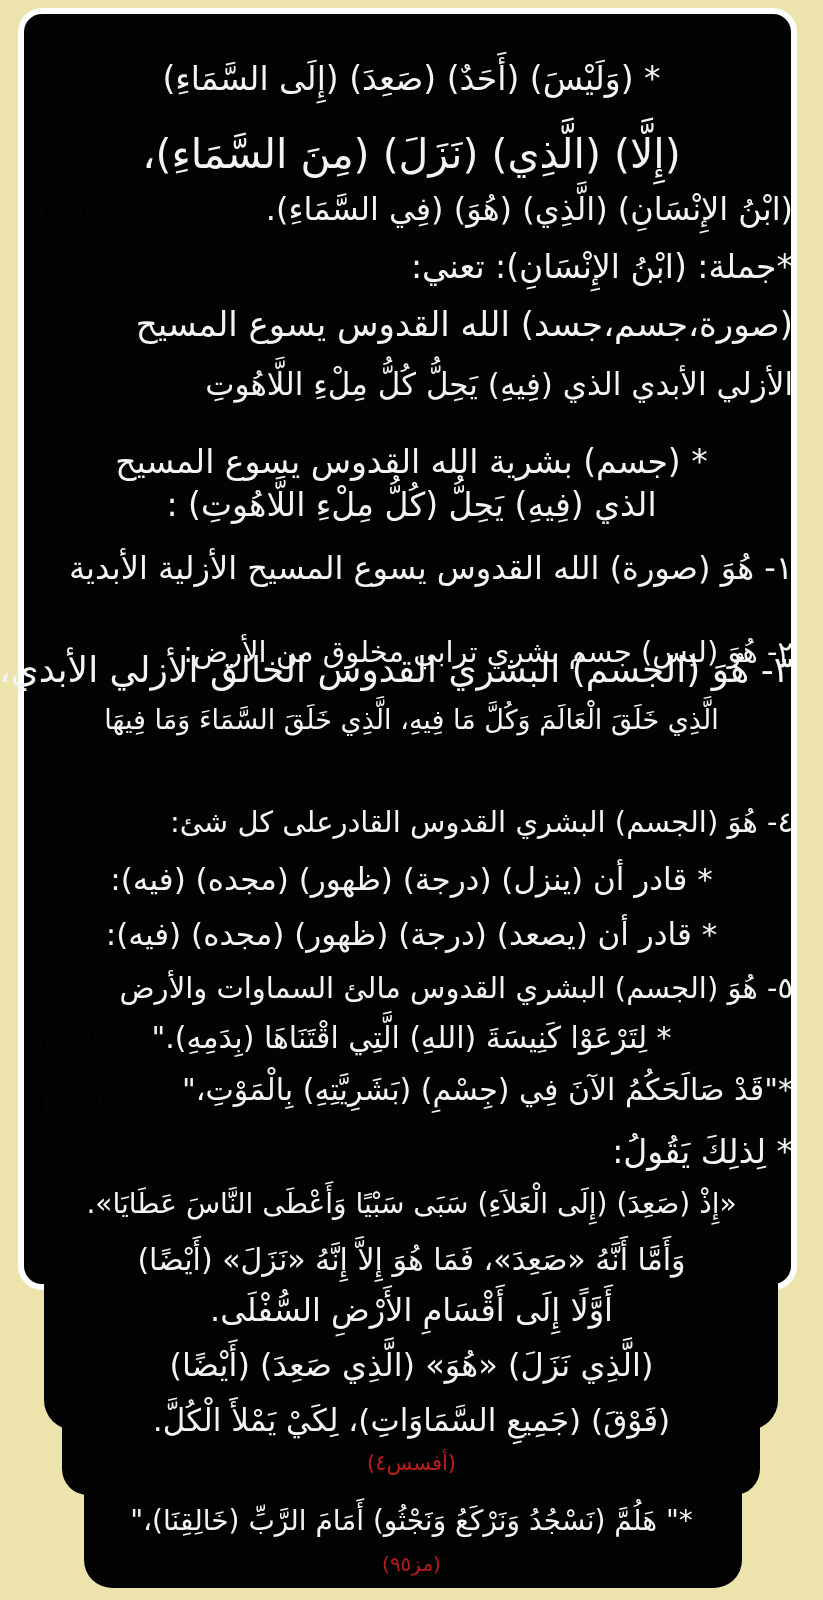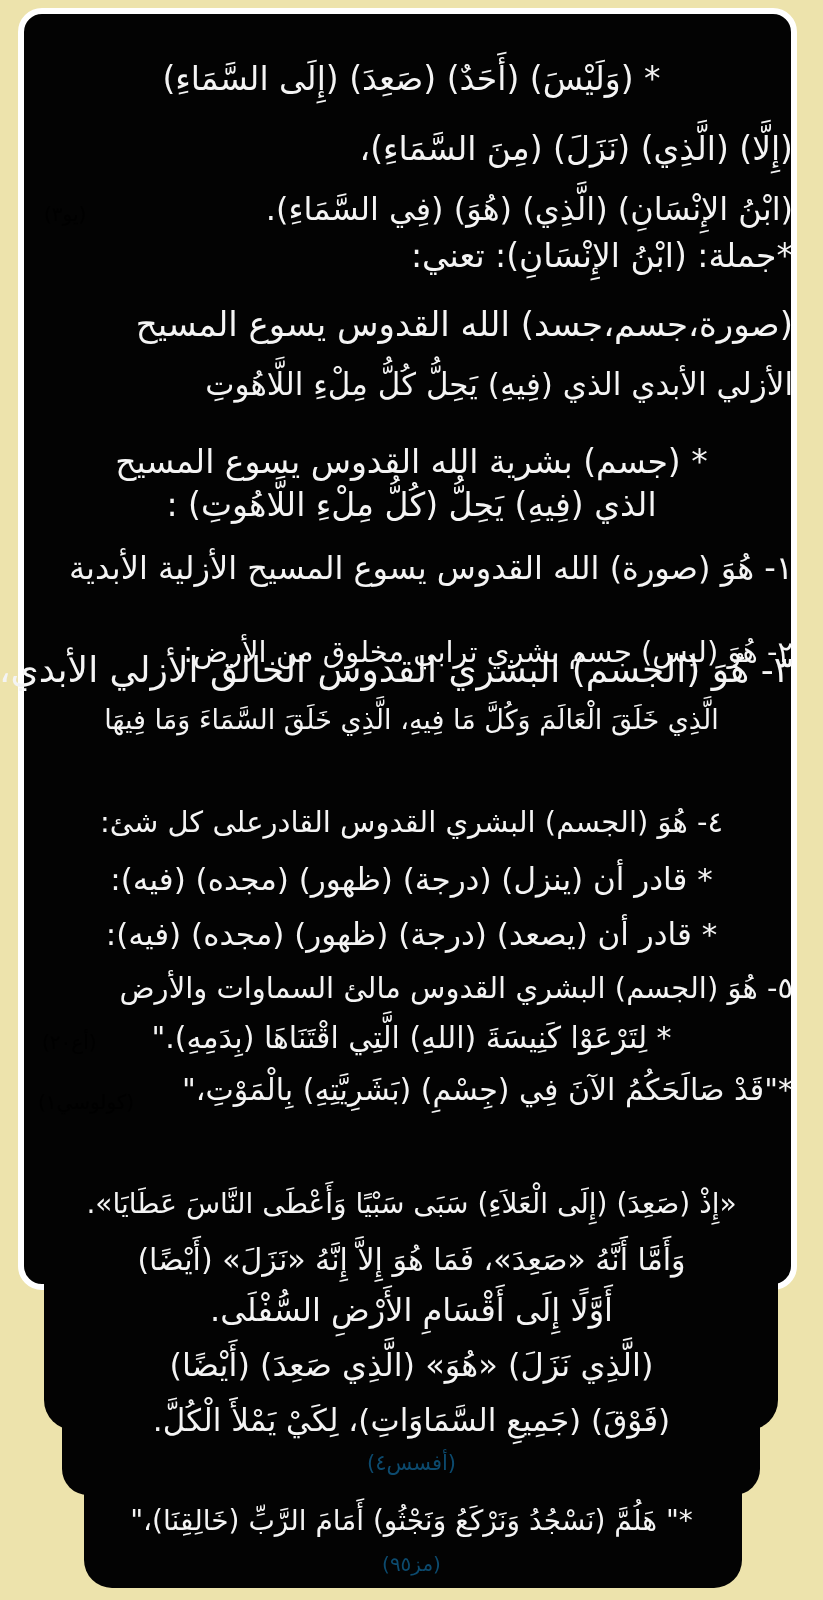--- a/index.html
+++ b/index.html
@@ -37,66 +37,67 @@
     color:#f4f4f4;white-space:nowrap;
     line-height:1.45;
   }
   .c{text-align:center;}
   .r{text-align:right;}
   .ref{
     position:absolute;
     font-size:20px;color:#000000;white-space:nowrap;
     direction:rtl;
   }
-  .small{font-size:21px;color:#0c4a6e;}
+  .small{font-size:21px;color:#b91c1c;}
 </style>
 </head>
 <body>
 
 <div class="stage">
 
   <div class="card-main"></div>
   <div class="card-step2"></div>
   <div class="card-step3"></div>
   <div class="card-step4"></div>
 
   <div class="textlayer">
 
     <div class="line c" style="top:55px;font-size:33px;">* (وَلَيْسَ) (أَحَدٌ) (صَعِدَ) (إِلَى السَّمَاءِ)</div>
-    <div class="line c" style="top:125px;font-size:33px;text-align:right;">(إِلَّا)   (الَّذِي)  (نَزَلَ)  (مِنَ السَّمَاءِ)،</div>
+    <div class="line c" style="top:125px;font-size:41px;">(إِلَّا)   (الَّذِي)  (نَزَلَ)  (مِنَ السَّمَاءِ)،</div>
 
     <div class="line r" style="top:186px;font-size:32px;">
       <span>(ابْنُ الإِنْسَانِ) (الَّذِي)   (هُوَ)  (فِي السَّمَاءِ).</span>
       <span class="ref" style="left:14px;top:14px;">(يو٣)</span>
     </div>
 
-    <div class="line r" style="top:232px;font-size:33px;">*جملة: (ابْنُ الإِنْسَانِ): تعني:</div>
+    <div class="line r" style="top:243px;font-size:33px;">*جملة: (ابْنُ الإِنْسَانِ): تعني:</div>
     <div class="line r" style="top:300px;font-size:34px;">(صورة،جسم،جسد) الله القدوس يسوع المسيح</div>
     <div class="line r" style="top:362px;font-size:31px;">الأزلي الأبدي الذي (فِيهِ) يَحِلُّ كُلُّ مِلْءِ اللَّاهُوتِ</div>
     <div class="line c" style="top:428px;font-size:33px;margin-top:10px;">* (جسم) بشرية الله القدوس يسوع المسيح</div>
     <div class="line c" style="top:481px;font-size:33px;">الذي (فِيهِ) يَحِلُّ (كُلُّ مِلْءِ اللَّاهُوتِ) :</div>
     <div class="line r" style="top:545px;font-size:32px;">١- هُوَ (صورة) الله القدوس يسوع المسيح الأزلية الأبدية</div>
     <div class="line r" style="top:599px;font-size:29px;margin-top:32px;">٢- هُوَ (ليس) جسم بشري ترابي مخلوق من الأرض:</div>
     <div class="line r" style="top:644px;font-size:36px;">٣- هُوَ (الجسم) البشري القدوس الخالق الأزلي الأبدي،</div>
     <div class="line c" style="top:700px;font-size:27px;">الَّذِي خَلَقَ الْعَالَمَ وَكُلَّ مَا فِيهِ، الَّذِي خَلَقَ السَّمَاءَ وَمَا فِيهَا</div>
-    <div class="line r" style="top:801px;font-size:29px;text-align:center;">٤- هُوَ (الجسم) البشري القدوس القادرعلى كل شئ:</div>
+    <div class="line r" style="top:801px;font-size:29px;">٤- هُوَ (الجسم) البشري القدوس القادرعلى كل شئ:</div>
     <div class="line c" style="top:857px;font-size:31px;">* قادر أن (ينزل) (درجة) (ظهور) (مجده) (فيه):</div>
     <div class="line c" style="top:912px;font-size:31px;">* قادر أن (يصعد) (درجة) (ظهور) (مجده) (فيه):</div>
     <div class="line r" style="top:967px;font-size:29px;">٥- هُوَ (الجسم) البشري القدوس مالئ السماوات والأرض</div>
 
     <div class="line c" style="top:1016px;font-size:30px;">
       <span>* لِتَرْعَوْا كَنِيسَةَ (اللهِ) الَّتِي اقْتَنَاهَا (بِدَمِهِ)."</span>
       <span class="ref" style="left:12px;top:12px;">(أع٢٠)</span>
     </div>
 
     <div class="line r" style="top:1068px;font-size:30px;">
       <span>*"قَدْ صَالَحَكُمُ الآنَ فِي (جِسْمِ) (بَشَرِيَّتِهِ) بِالْمَوْتِ،"</span>
       <span class="ref" style="left:8px;top:20px;">(كولوسي١)</span>
     </div>
 
+    <div class="line r" style="top:1128px;font-size:33px;">* لِذلِكَ يَقُولُ:</div>
     <div class="line c" style="top:1184px;font-size:28px;">«إِذْ (صَعِدَ) (إِلَى الْعَلاَءِ) سَبَى سَبْيًا وَأَعْطَى النَّاسَ عَطَايَا».</div>
     <div class="line c" style="top:1238px;font-size:30px;">وَأَمَّا أَنَّهُ «صَعِدَ»، فَمَا هُوَ إِلاَّ إِنَّهُ «نَزَلَ» (أَيْضًا)</div>
     <div class="line c" style="top:1287px;font-size:32px;">أَوَّلًا إِلَى أَقْسَامِ الأَرْضِ السُّفْلَى.</div>
     <div class="line c" style="top:1342px;font-size:32px;">(الَّذِي نَزَلَ) «هُوَ» (الَّذِي صَعِدَ) (أَيْضًا)</div>
     <div class="line c" style="top:1398px;font-size:31px;">(فَوْقَ) (جَمِيعِ السَّمَاوَاتِ)، لِكَيْ يَمْلأَ الْكُلَّ.</div>
     <div class="line c small" style="top:1448px;">(أفسس٤)</div>
     <div class="line c" style="top:1501px;font-size:28px;">*" هَلُمَّ (نَسْجُدُ وَنَرْكَعُ وَنَجْثُو) أَمَامَ الرَّبِّ (خَالِقِنَا)،"</div>
     <div class="line c small" style="top:1550px;font-size:20px;">(مز٩٥)</div>
 
   </div>

